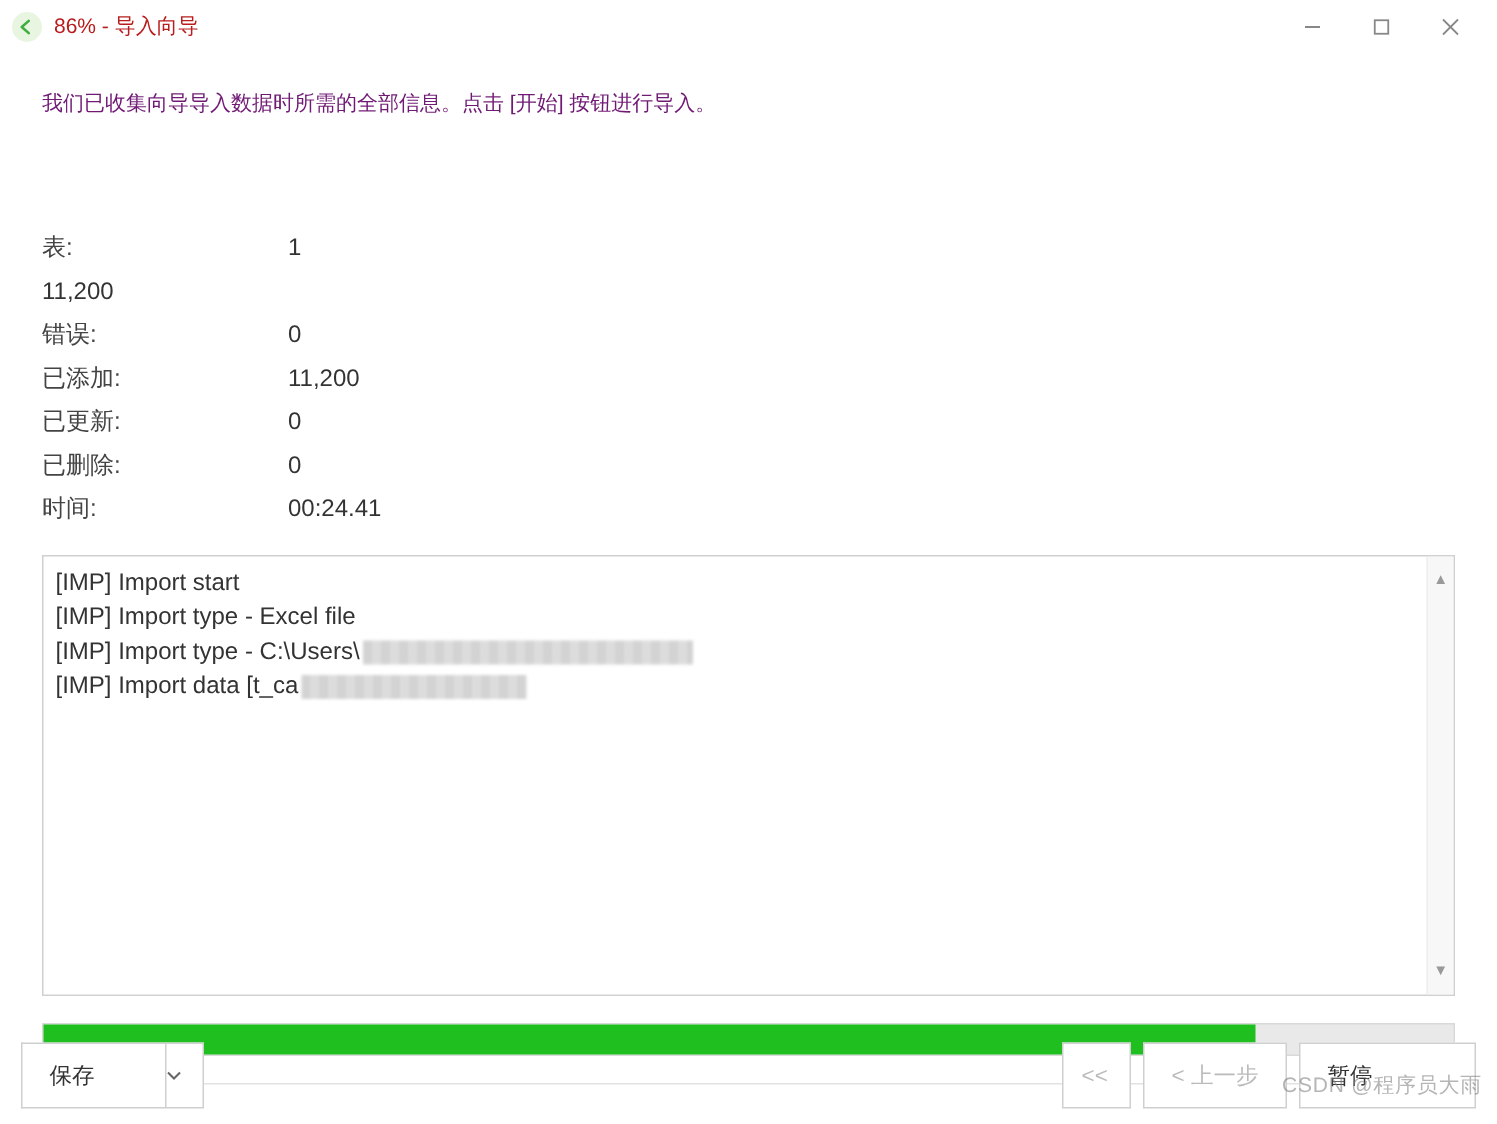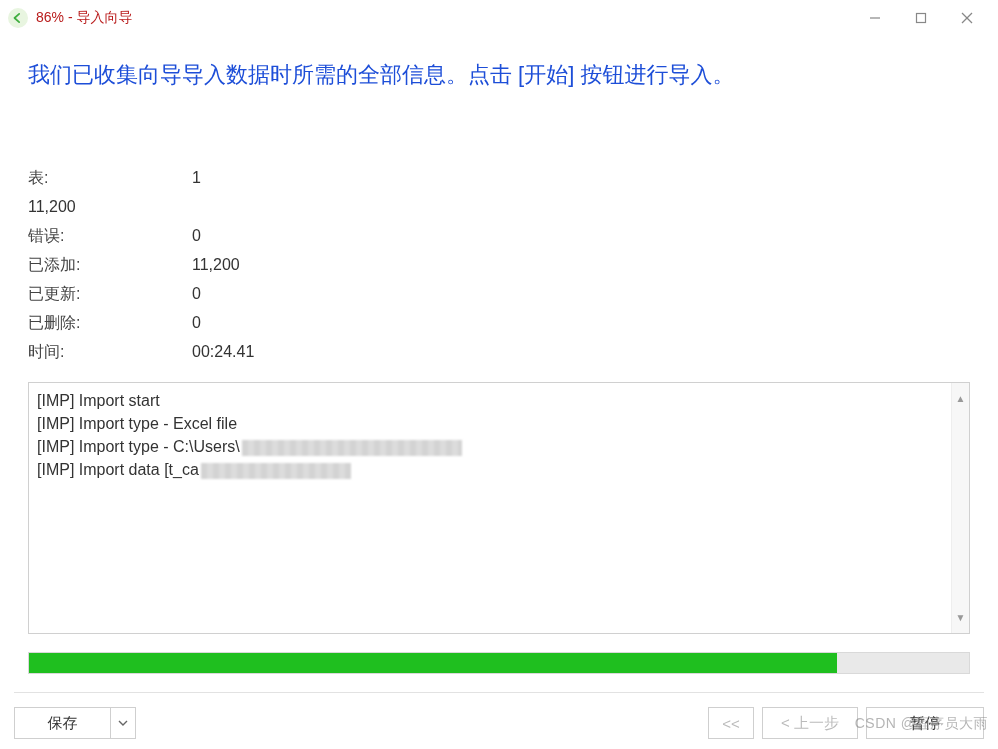--- a/index.html
+++ b/index.html
@@ -34,38 +34,38 @@
     .win-controls { display: flex; gap: 0; }
     .win-btn {
       width: 46px; height: 32px;
       display: flex; align-items: center; justify-content: center;
       color: #999;
       cursor: pointer;
     }
     .win-btn svg { width: 12px; height: 12px; stroke: #888; stroke-width: 1.2; fill: none; }
     .header-msg {
       padding: 22px 28px 10px 28px;
-      font-size: 22px;
-      color: #1d4ed8;
+      font-size: 14px;
+      color: #701a75;
       line-height: 1.5;
     }
     .stats {
       padding: 62px 28px 10px 28px;
     }
     .stat-row {
       display: flex;
       line-height: 29px;
       font-size: 16px;
     }
     .stat-label { width: 164px; color: #444; }
     .stat-value { color: #333; }
     .log-box {
       margin: 6px 28px 0 28px;
       border: 1px solid #d0d0d0;
-      height: 252px;
+      height: 294px;
       position: relative;
       background: #fff;
       font-size: 16px;
       color: #333;
       padding: 6px 20px 6px 8px;
       line-height: 23px;
       overflow: hidden;
     }
     .log-line { white-space: nowrap; }
     .redact {
@@ -107,27 +107,27 @@
     .footer {
       position: absolute;
       left: 0; right: 0; bottom: 10px;
       padding: 0 14px;
       display: flex;
       align-items: center;
       gap: 8px;
     }
     .footer .spacer { flex: 1; }
     .btn {
-      height: 32px;
+      height: 44px;
       border: 1px solid #cfcfcf;
       background: #fff;
       color: #333;
       font-size: 15px;
       padding: 0 18px;
-      display: flex; align-items: center; justify-content: center;
+      display: flex; align-items: center; 
       cursor: pointer;
     }
     .btn.small { padding: 0 12px; min-width: 46px;}
     .btn.wide { min-width: 118px; font-family: Liberation Mono, monospace; }
     .btn.disabled { color: #bbb; cursor: default; }
     .save-combo {
       display: flex;
     }
     .save-combo .save-main {
       width: 96px;

